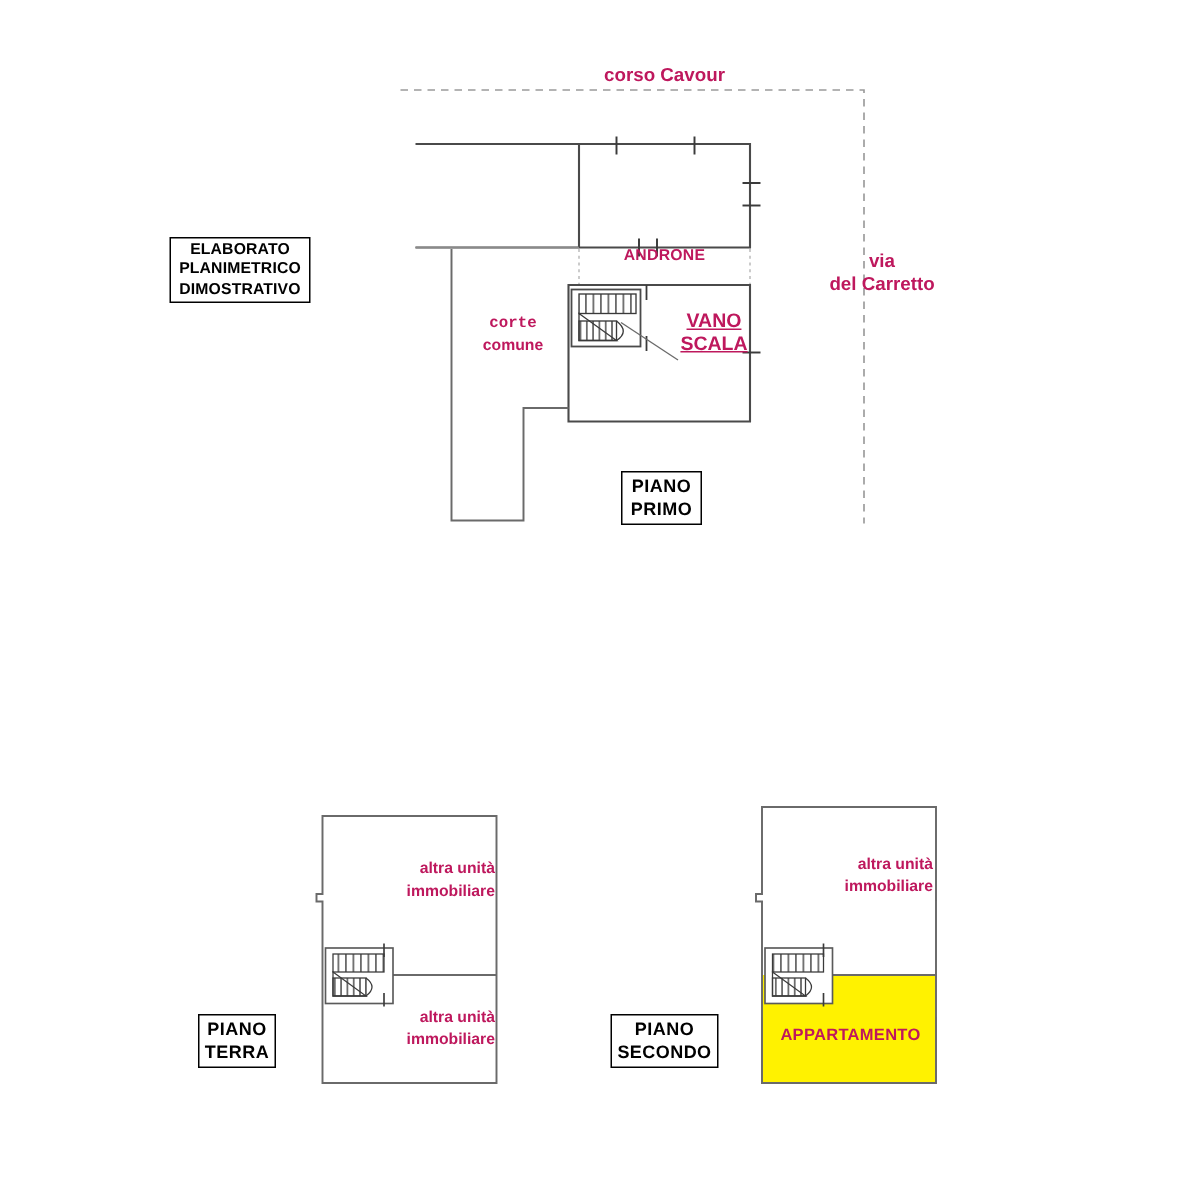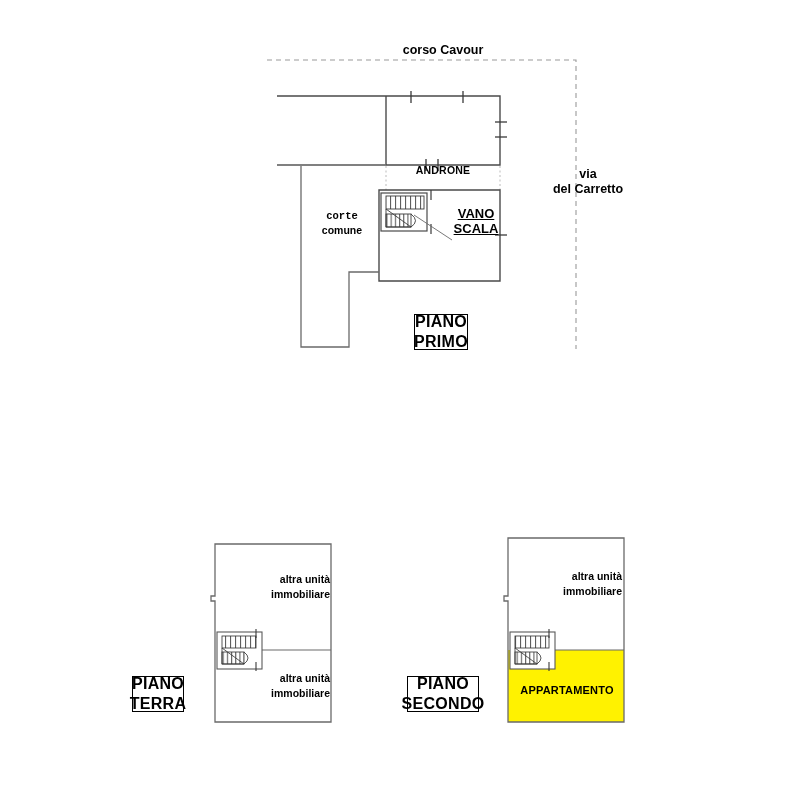--- a/index.html
+++ b/index.html
@@ -26,21 +26,21 @@
     height: 797px;
   }
   
   .lbl {
     position: absolute;
     font-family: "Liberation Sans", sans-serif;
     font-weight: bold;
     text-align: center;
     line-height: 1.22;
     white-space: pre;
-    color: #000000;
+    color: #be185d;
   }
   .street-lbl {
     font-size: 12.5px;
     font-weight: bold;
   }
   .room-lbl {
     font-size: 10.5px;
     font-weight: bold;
   }
   .room-lbl-reg {
@@ -79,21 +79,21 @@
     flex-direction: column;
     align-items: center;
     justify-content: center;
     white-space: pre;
   }
   .boxed-title {
     font-size: 10.5px;
     letter-spacing: 0.1px;
   }
   .boxed-piano {
-    font-size: 16px;
+    font-size: 12px;
     letter-spacing: 0.3px;
   }
 </style>
 </head>
 <body>
 
 <div id="page">
 
   <svg class="svg-layer" viewBox="0 0 800 797">
 
@@ -189,20 +189,25 @@
       </g>
     </g>
 
   </svg>
 
   <div class="lbl street-lbl" style="left:358px; top:43px; width:170px;">corso Cavour</div>
 
   <div class="lbl street-lbl" style="left:528px; top:167px; width:120px; line-height:1.25;">via</div>
   <div class="lbl street-lbl" style="left:528px; top:182px; width:120px; line-height:1.25;">del Carretto</div>
 
+  <div class="boxed boxed-title" style="left:113px; top:158px; width:94px; height:44px;">
+    <span>ELABORATO</span>
+    <span>PLANIMETRICO</span>
+    <span>DIMOSTRATIVO</span>
+  </div>
 
   <div class="lbl androne-lbl" style="left:388px; top:164px; width:110px;">ANDRONE</div>
 
   <div class="lbl room-lbl" style="left:297px; top:210px; width:90px;font-family:Liberation Mono, monospace;">corte</div>
   <div class="lbl room-lbl" style="left:297px; top:224px; width:90px;">comune</div>
 
   <div class="lbl vano-lbl" style="left:442px; top:206px; width:68px;">VANO</div>
   <div class="lbl vano-lbl" style="left:442px; top:221px; width:68px;">SCALA</div>
 
   <div class="boxed boxed-piano" style="left:414px; top:314px; width:54px; height:36px;">

